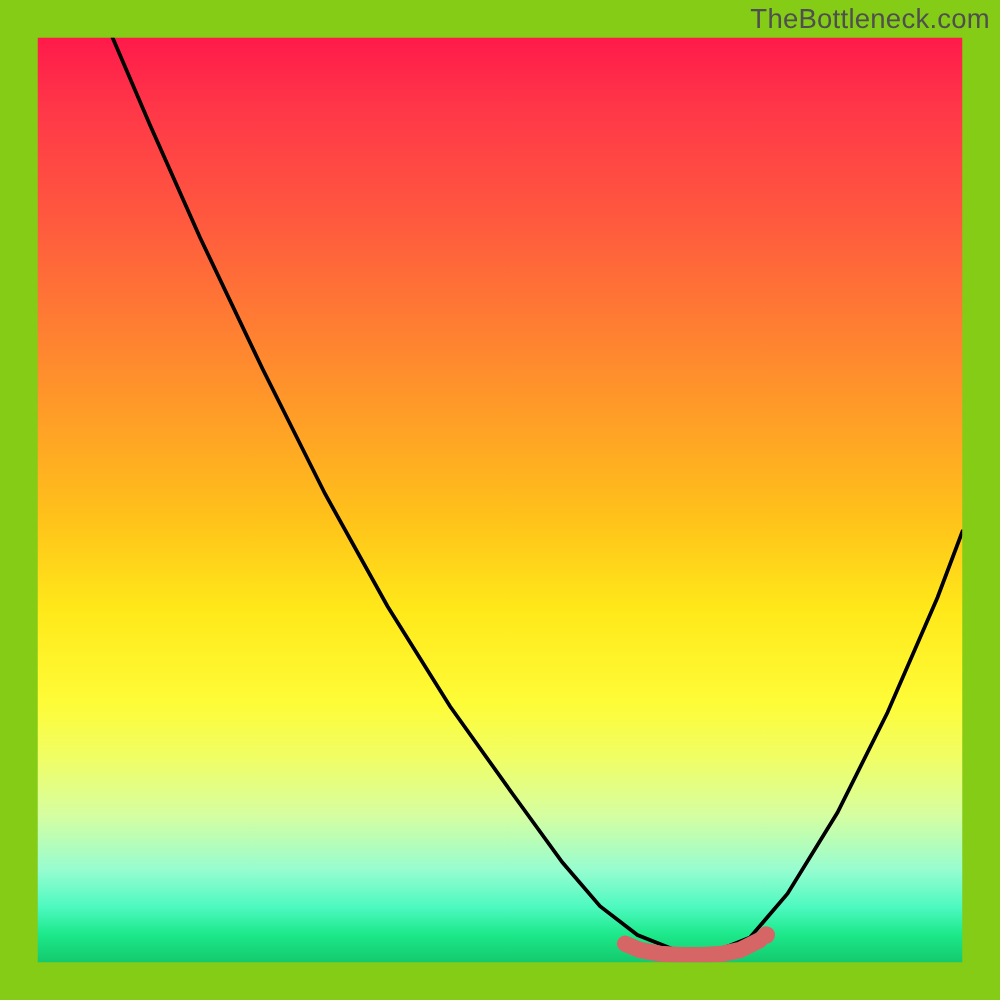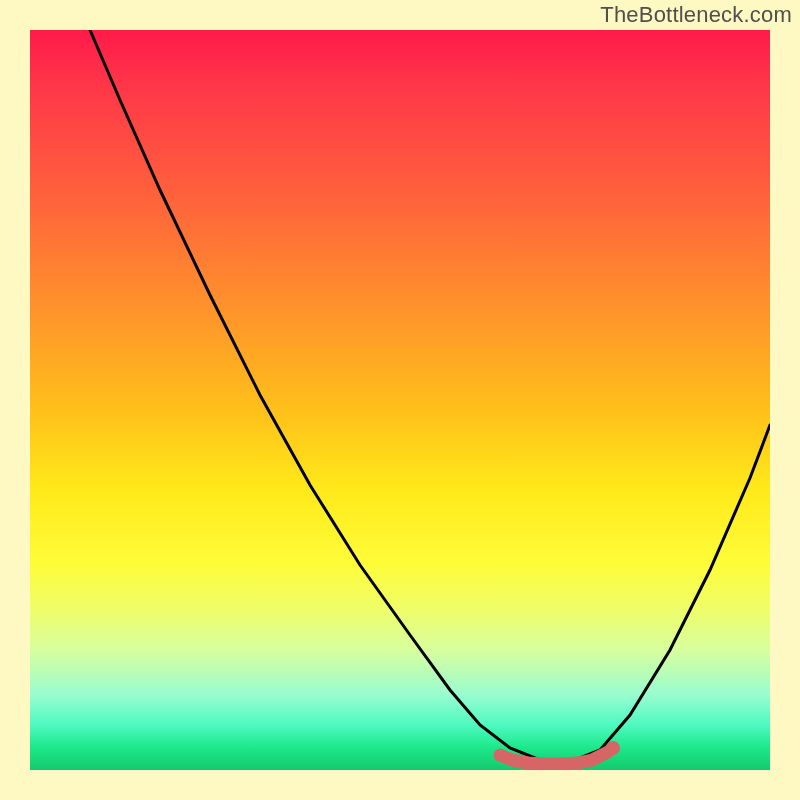--- a/index.html
+++ b/index.html
@@ -7,21 +7,21 @@
     padding: 0;
     width: 800px;
     height: 800px;
     background: #000;
     overflow: hidden;
   }
   .container {
     position: relative;
     width: 800px;
     height: 800px;
-    background: #fef9c3;
+    background: #84cc16;
   }
   .watermark {
     position: absolute;
     top: 2px;
     right: 8px;
     font-family: Arial, Helvetica, sans-serif;
     font-size: 22px;
     font-weight: 500;
     color: #4f4f4f;
     z-index: 20;

